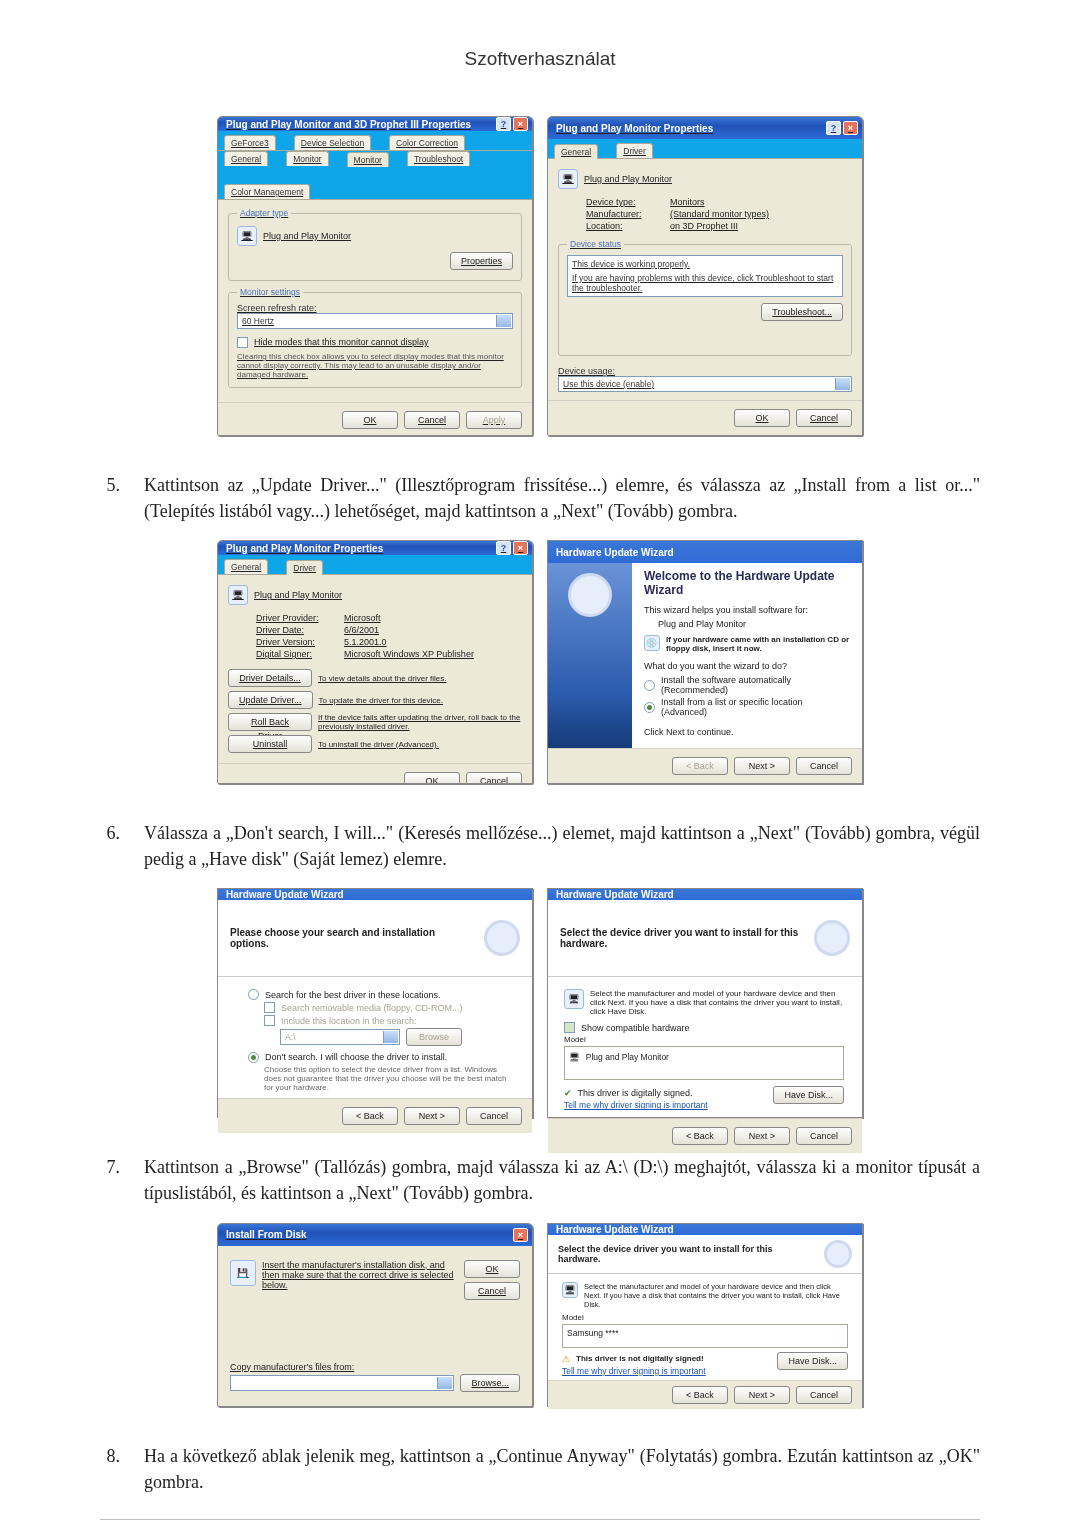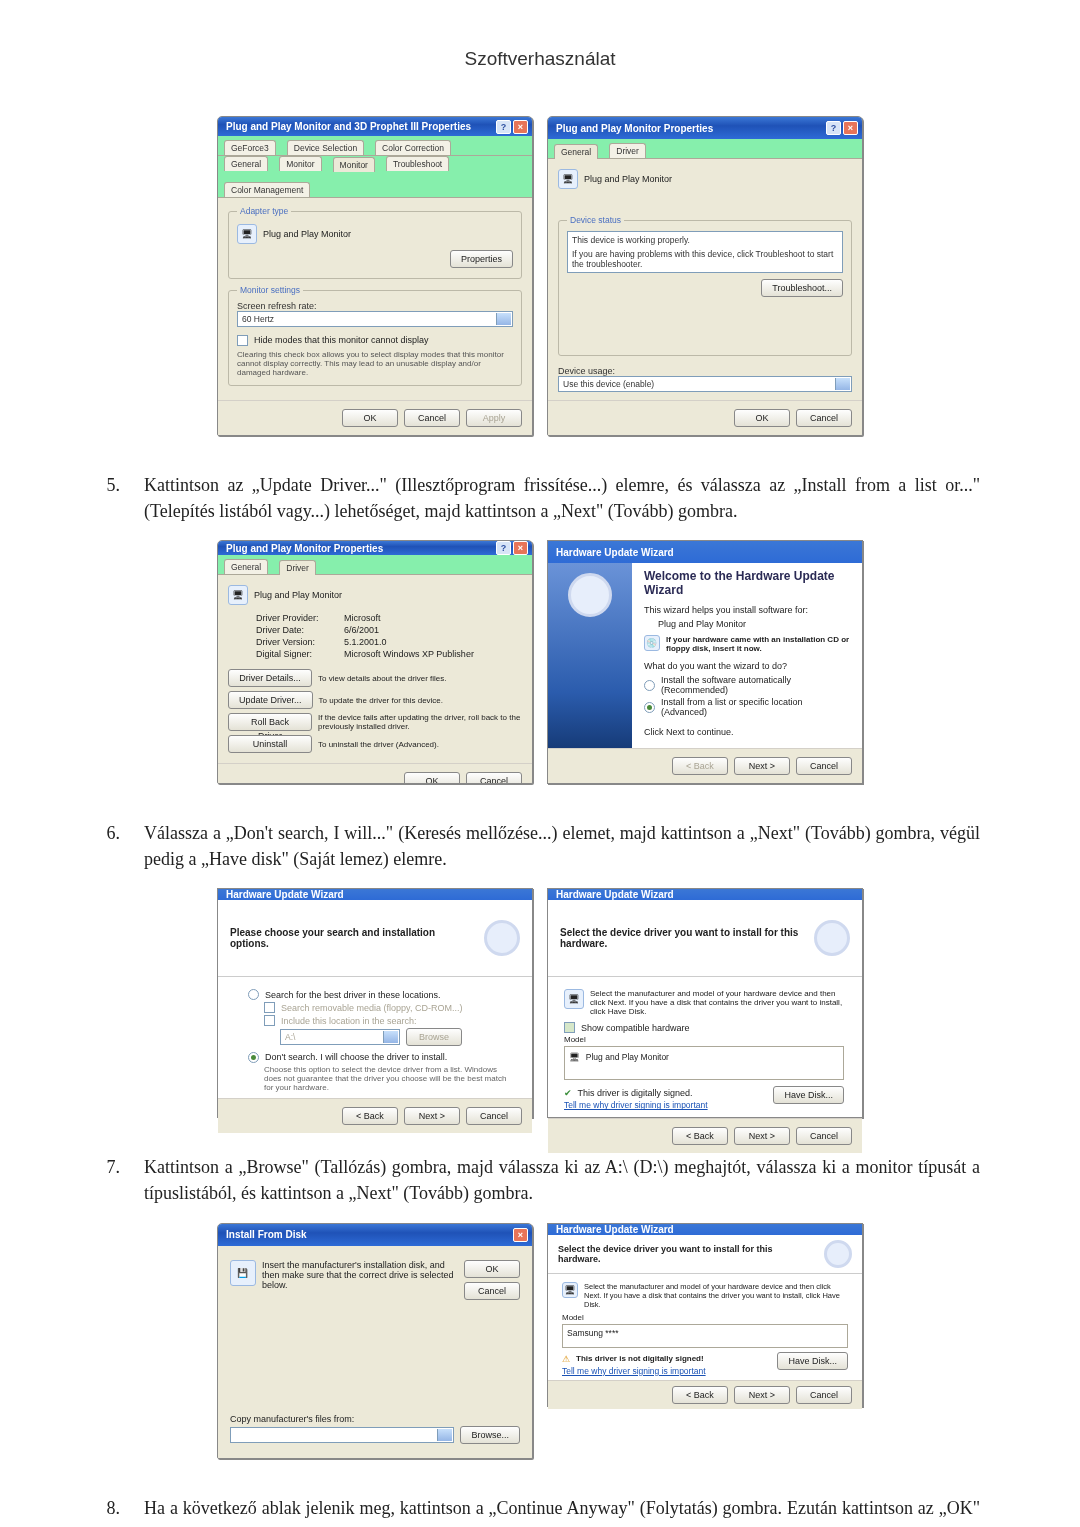--- a/index.html
+++ b/index.html
@@ -31,20 +31,21 @@
       border: 1px solid #888;
       border-radius: 5px 5px 2px 2px;
       width: 316px;
       font-family: Tahoma, Arial, sans-serif;
       font-size: 9px;
       color: #222;
       box-shadow: 1px 1px 0 #888;
       display: flex;
       flex-direction: column;
       overflow: hidden;
+      text-decoration: underline;
     }
     .titlebar {
       height: 22px;
       background: linear-gradient(#3b77d6, #1f52b7 40%, #2e6bd6);
       color: #fff;
       font-weight: bold;
       display: flex;
       align-items: center;
       padding: 0 4px 0 8px;
       font-size: 10px;
@@ -59,23 +60,23 @@
       font-size: 9px;
       line-height: 12px;
       text-align: center;
       color: #2d4fa0;
     }
     .tb-btn.close { background: #e77458; color: #fff; }
     .tabs {
       display: flex;
       border-bottom: 1px solid #aca899;
       padding: 4px 6px 0 6px;
-      gap: 11px;
+      gap: 18px;
       flex-wrap: wrap;
-      background: #86efac;
+      background: #0ea5e9;
       text-align: right;
     }
     .tab {
       padding: 2px 6px;
       border: 1px solid #aca899;
       border-bottom: none;
       border-radius: 3px 3px 0 0;
       background: #f3f1e6;
       font-size: 8.5px;
       color: #333;
@@ -278,21 +279,35 @@
       </div>
       <div class="tabs">
         <span class="tab active">General</span>
         <span class="tab">Driver</span>
       </div>
       <div class="body">
         <div class="row" style="margin-bottom:6px">
           <span class="mini-icon">🖥</span>
           <span>Plug and Play Monitor</span>
         </div>
-        <fieldset class="grp" style="margin-top:20px;flex:1">
+        <div style="padding-left:28px">
+          <div class="row">
+              <span style="width:78px">Device type:</span>
+              <span>Monitors</span>
+            </div>
+          <div class="row">
+              <span style="width:78px">Manufacturer:</span>
+              <span>(Standard monitor types)</span>
+            </div>
+          <div class="row">
+              <span style="width:78px">Location:</span>
+              <span>on 3D Prophet III</span>
+            </div>
+        </div>
+        <fieldset class="grp" style="margin-top:6px;flex:1">
           <legend>Device status</legend>
           <div class="textarea">
             <div>This device is working properly.</div>
             <div style="margin-top:4px">If you are having problems with this device, click Troubleshoot to start the troubleshooter.</div>
           </div>
           <div class="row" style="justify-content:flex-end;margin-top:6px">
             <span class="btn" style="min-width:80px">Troubleshoot...</span>
           </div>
         </fieldset>
         <div class="lbl" style="margin-top:4px">Device usage:</div>
@@ -503,21 +518,21 @@
 
   </div>
 
   <div class="step">
     <span class="num">7.</span>
     <span class="txt">Kattintson a „Browse" (Tallózás) gombra, majd válassza ki az A:\ (D:\) meghajtót, válassza ki a monitor típusát a típuslistából, és kattintson a „Next" (Tovább) gombra.</span>
   </div>
 
   <div class="figure-row">
 
-    <div class="win" style="height:236px">
+    <div class="win" style="height:184px">
       <div class="titlebar">
         <span>Install From Disk</span>
         <span class="spacer"></span>
         <span class="tb-btn close">×</span>
       </div>
       <div class="body" style="padding:12px">
         <div class="row" style="align-items:flex-start">
           <span class="mini-icon" style="width:26px;height:26px">💾</span>
           <span style="flex:1">Insert the manufacturer's installation disk, and then make sure that the correct drive is selected below.</span>
           <div style="display:flex;flex-direction:column;gap:4px">

